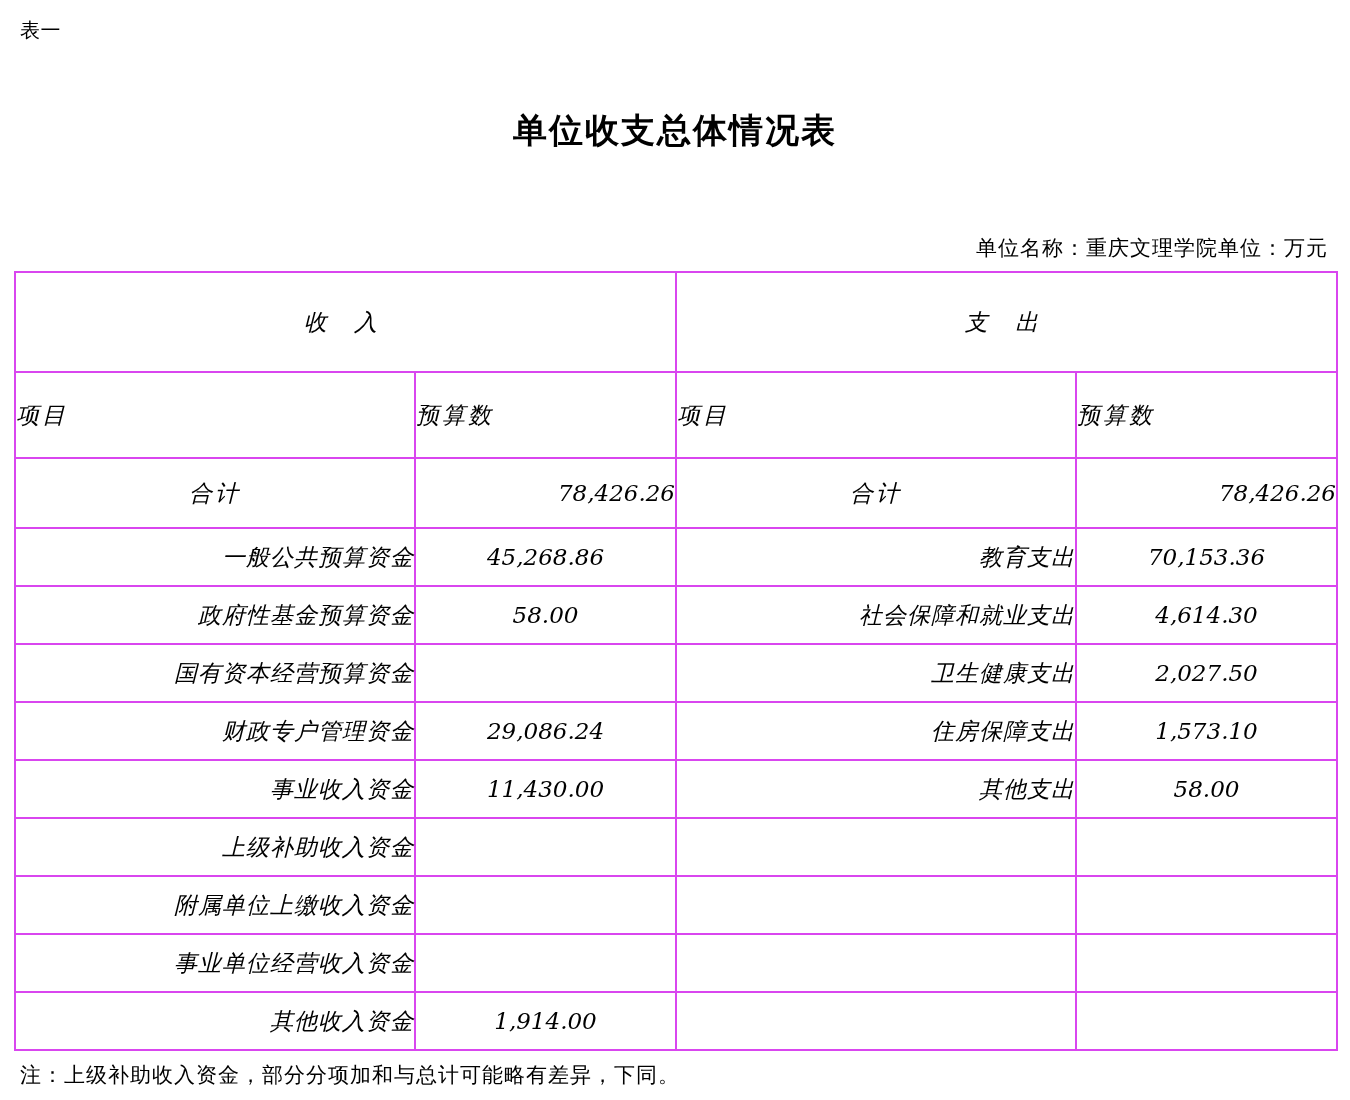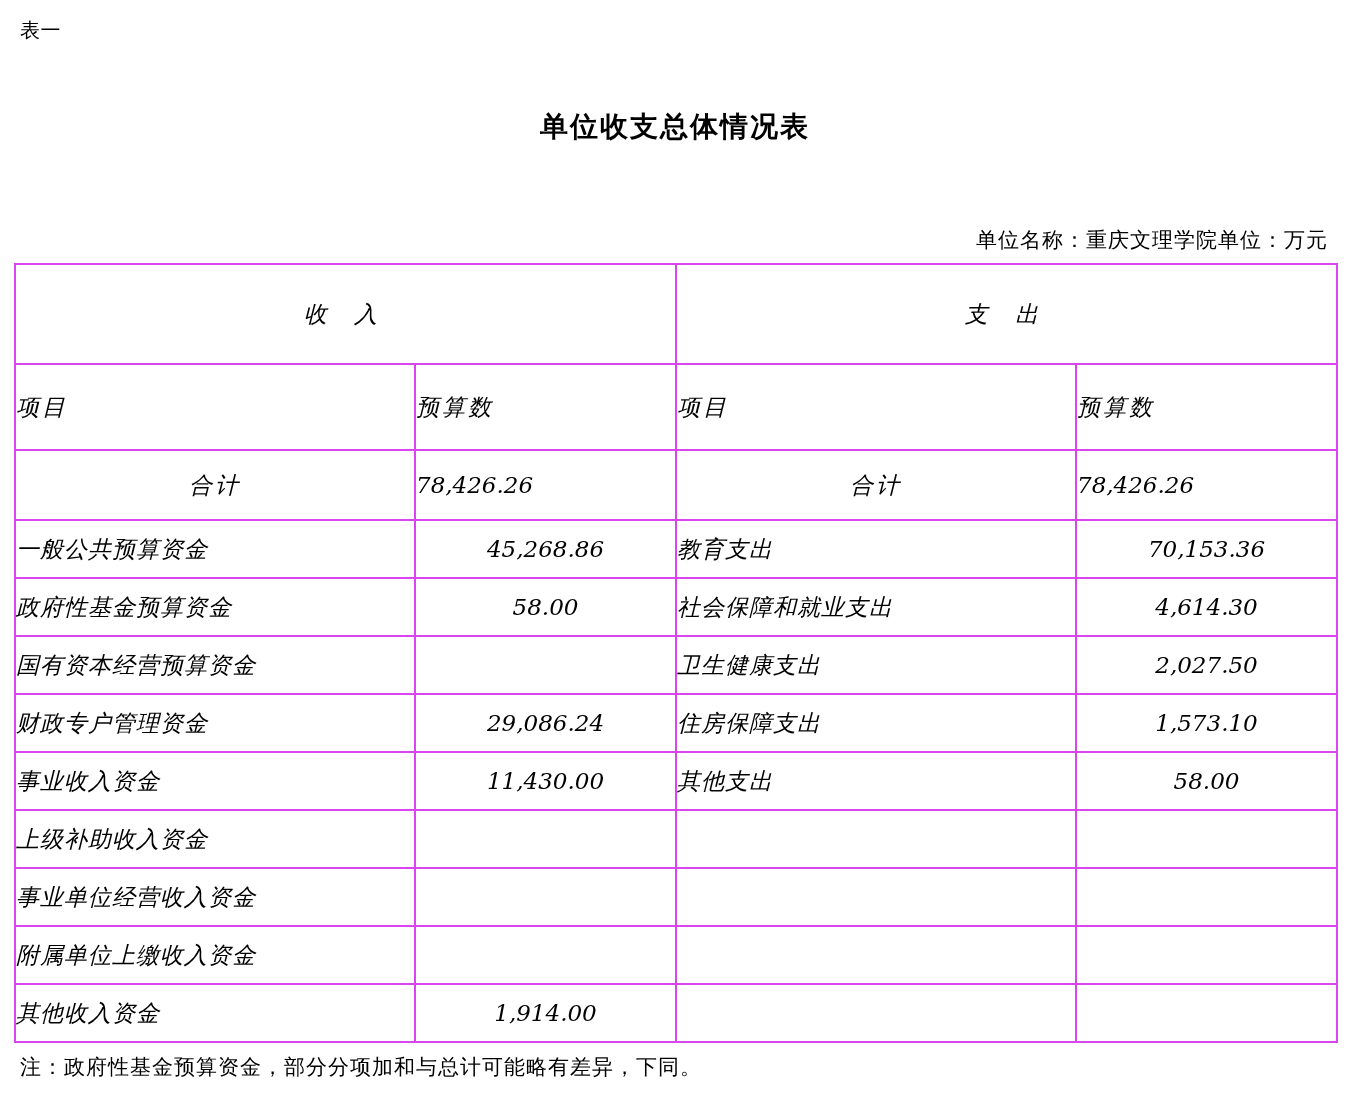--- a/index.html
+++ b/index.html
@@ -23,21 +23,21 @@
     position: relative;
   }
   .table-label {
     font-size: 20px;
     line-height: 1.2;
     margin: 8px 0 4px 6px;
     letter-spacing: 0.5px;
   }
   .doc-title {
     text-align: center;
-    font-size: 28px;
+    font-size: 34px;
     font-weight: bold;
     letter-spacing: 2px;
     margin-top: 66px;
   }
   .meta-row {
     display: flex;
     justify-content: flex-end;
     align-items: flex-end;
     margin-top: 80px;
     padding: 0 8px 0 6px;
@@ -77,26 +77,27 @@
     height: 84px !important;
   }
   .total-cell {
     text-align: center;
     letter-spacing: 3px;
     font-size: 26px;
     height: 68px !important;
     border-radius: 26px;
   }
   .total-num {
+    text-align: right;
     padding-right: 12px;
     font-size: 26px;
     height: 68px !important;
   }
   .item-cell {
-    text-align: left;
+    text-align: right;
     padding-left: 10px;
     letter-spacing: 1px;
     white-space: nowrap;
   }
   .num-cell {
     text-align: center;
     padding-right: 10px;
   }
   .note {
     font-size: 21px;
@@ -173,35 +174,35 @@
         <td class="item-cell">其他支出</td>
         <td class="num-cell">58.00</td>
       </tr>
       <tr>
         <td class="item-cell">上级补助收入资金</td>
         <td class="num-cell"></td>
         <td class="item-cell"></td>
         <td class="num-cell"></td>
       </tr>
       <tr>
+        <td class="item-cell">附属单位上缴收入资金</td>
+        <td class="num-cell"></td>
+        <td class="item-cell"></td>
+        <td class="num-cell"></td>
+      </tr>
+      <tr>
         <td class="item-cell">事业单位经营收入资金</td>
-        <td class="num-cell"></td>
-        <td class="item-cell"></td>
-        <td class="num-cell"></td>
-      </tr>
-      <tr>
-        <td class="item-cell">附属单位上缴收入资金</td>
         <td class="num-cell"></td>
         <td class="item-cell"></td>
         <td class="num-cell"></td>
       </tr>
       <tr>
         <td class="item-cell">其他收入资金</td>
         <td class="num-cell">1,914.00</td>
         <td class="item-cell"></td>
         <td class="num-cell"></td>
       </tr>
     </tbody>
   </table>
 
-  <div class="note">注：政府性基金预算资金，部分分项加和与总计可能略有差异，下同。</div>
+  <div class="note">注：上级补助收入资金，部分分项加和与总计可能略有差异，下同。</div>
 
 </div>
 
 </body></html>

